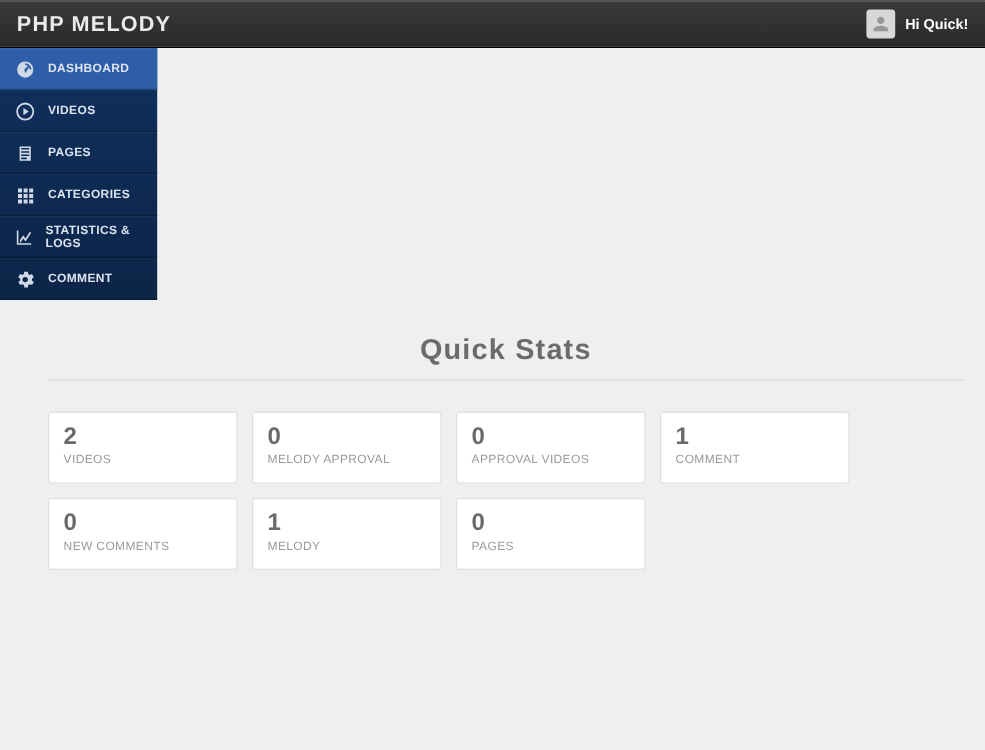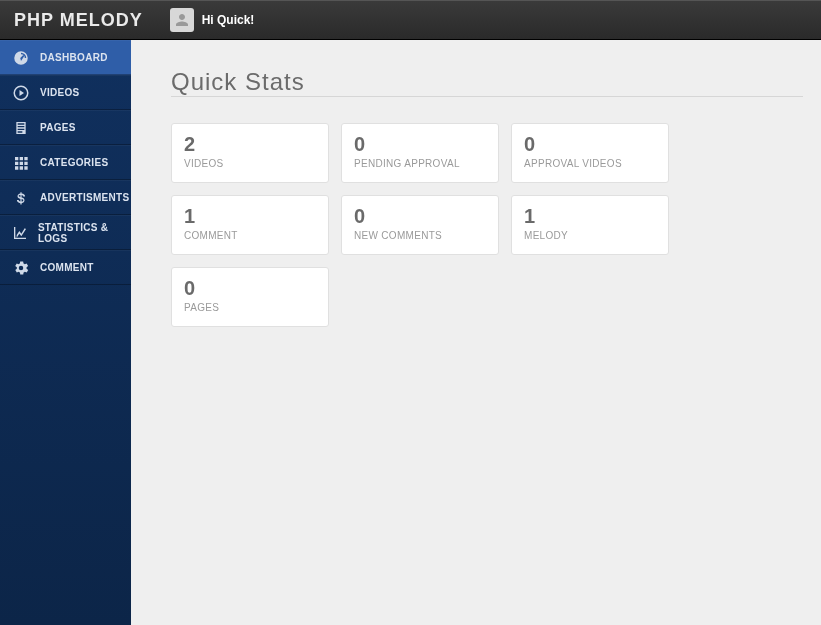--- a/index.html
+++ b/index.html
@@ -10,20 +10,21 @@
   overflow: hidden;
   background: #efefef;
 }
 .header {
   height: 40px;
   background: linear-gradient(to bottom, #3a3a3a, #2a2a2a);
   border-top: 1px solid #555;
   border-bottom: 1px solid #000;
   display: flex;
   align-items: center;
+  justify-content: space-between;
   padding: 0 14px;
   gap: 27px;
 }
 .logo {
   color: #eaeaea;
   font-size: 18px;
   font-weight: 600;
   letter-spacing: 1px;
   font-family: "Arial Narrow", Arial, sans-serif;
 }
@@ -40,21 +41,21 @@
   display: flex;
   align-items: center;
   justify-content: center;
 }
 .avatar svg { width: 18px; height: 18px; fill: #999; }
 .greet {
   color: #fff;
   font-size: 12px;
   font-weight: bold;
 }
-.layout { display: flex; height: calc(625px - 40px); }
+.layout { display: flex; height: calc(625px - 40px); flex-direction: column; }
 .sidebar {
   width: 131px;
   background: #0f2a56;
   background: linear-gradient(to bottom, #10305e, #0c2548);
 }
 .nav-item {
   display: flex;
   align-items: center;
   height: 35px;
   padding-left: 10px;
@@ -83,22 +84,23 @@
   flex: 1;
   background: #efefef;
   padding: 28px 18px 18px 40px;
   overflow: hidden;
 }
 .section-title {
   font-family: "Trebuchet MS", Arial, sans-serif;
   font-size: 24px;
   color: #6b6b6b;
   letter-spacing: 1px;
-  font-weight: 400;
-  margin-bottom: 0;
+  font-weight: 700;
+  margin-bottom: 10px;
+  text-align: center;
 }
 .divider {
   border: none;
   border-top: 1px solid #d6d6d6;
   margin-bottom: 26px;
 }
 .stats-grid {
   display: flex;
   flex-wrap: wrap;
   gap: 12px;
@@ -173,28 +175,20 @@
       <span class="nav-icon">
         <svg width="16" height="16" viewBox="0 0 24 24">
             <path d="M3 3h5v5H3V3zm7 0h5v5h-5V3zm7 0h5v5h-5V3zM3 10h5v5H3v-5zm7 0h5v5h-5v-5zm7 0h5v5h-5v-5zM3 17h5v5H3v-5zm7 0h5v5h-5v-5zm7 0h5v5h-5v-5z"></path>
           </svg>
       </span>
       <span class="nav-label">CATEGORIES</span>
     </div>
 
 
 
-    <div class="nav-item">
-      <span class="nav-icon">
-        <svg width="14" height="18" viewBox="0 0 24 24">
-            <path d="M13 2h-2v2.1C8 4.6 6 6.5 6 9c0 2.8 2.3 4 5 4.7V18c-1.6-.2-3-1-3-2.5H5c0 3 2.3 4.8 6 5.3V23h2v-2.2c3-.5 5-2.3 5-5 0-3-2.4-4-5-4.7V7c1.5.2 2.7 1 2.7 2.3H19c0-2.7-2.2-4.4-6-4.9V2zm-2 5v3.6C9.4 10 8 9.5 8 8.3 8 7.2 9.3 7.1 11 7zm2 6.5c1.7.5 3 1 3 2.3 0 1.3-1.3 2-3 2.2v-4.5z"></path>
-          </svg>
-      </span>
-      <span class="nav-label">ADVERTISMENTS</span>
-    </div>
 
     <div class="nav-item">
       <span class="nav-icon">
         <svg width="18" height="16" viewBox="0 0 24 24">
             <path d="M3 3v18h18v-2H5V3H3zm4 12l4-6 3 4 5-8 2 1-7 11-3-4-4 6v-4z"></path>
           </svg>
       </span>
       <span class="nav-label">STATISTICS &amp; LOGS</span>
     </div>
 
@@ -213,21 +207,21 @@
     <h1 class="section-title">Quick Stats</h1>
     <hr class="divider">
     <div class="stats-grid">
 
       <div class="stat-card">
         <div class="stat-value">2</div>
         <div class="stat-label">VIDEOS</div>
       </div>
       <div class="stat-card">
         <div class="stat-value">0</div>
-        <div class="stat-label">PENDING APPROVAL</div>
+        <div class="stat-label">MELODY APPROVAL</div>
       </div>
       <div class="stat-card">
         <div class="stat-value">0</div>
         <div class="stat-label">APPROVAL VIDEOS</div>
       </div>
       <div class="stat-card">
         <div class="stat-value">1</div>
         <div class="stat-label">COMMENT</div>
       </div>
       <div class="stat-card">

